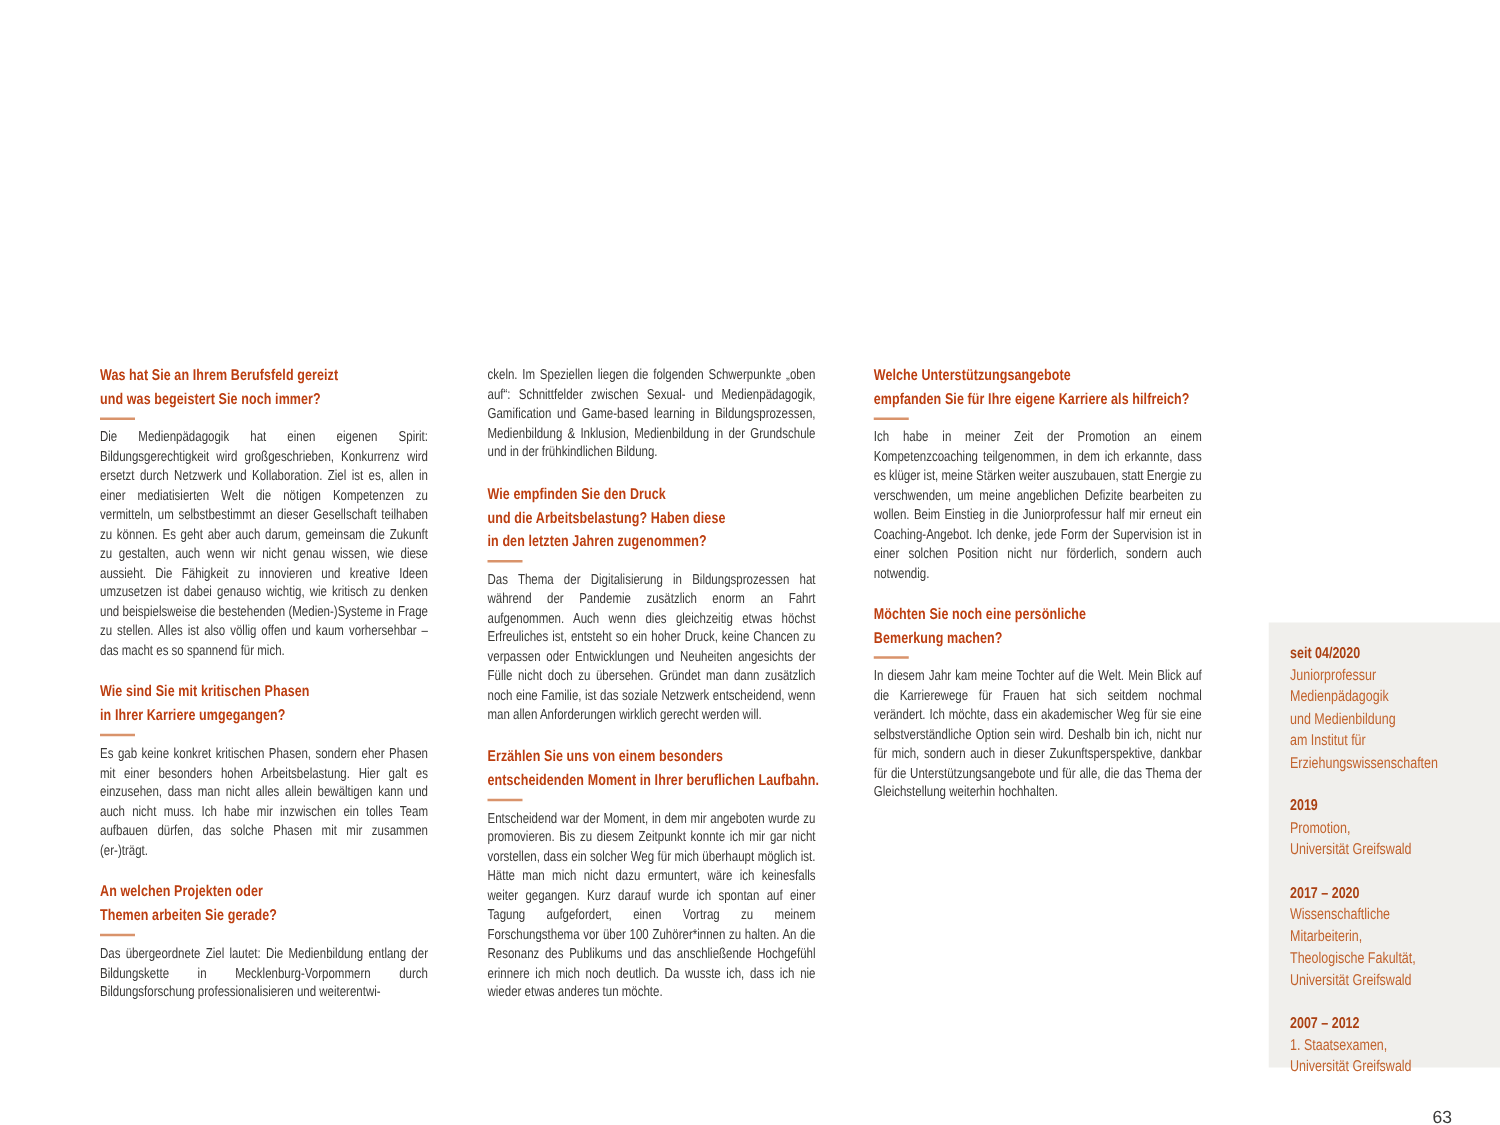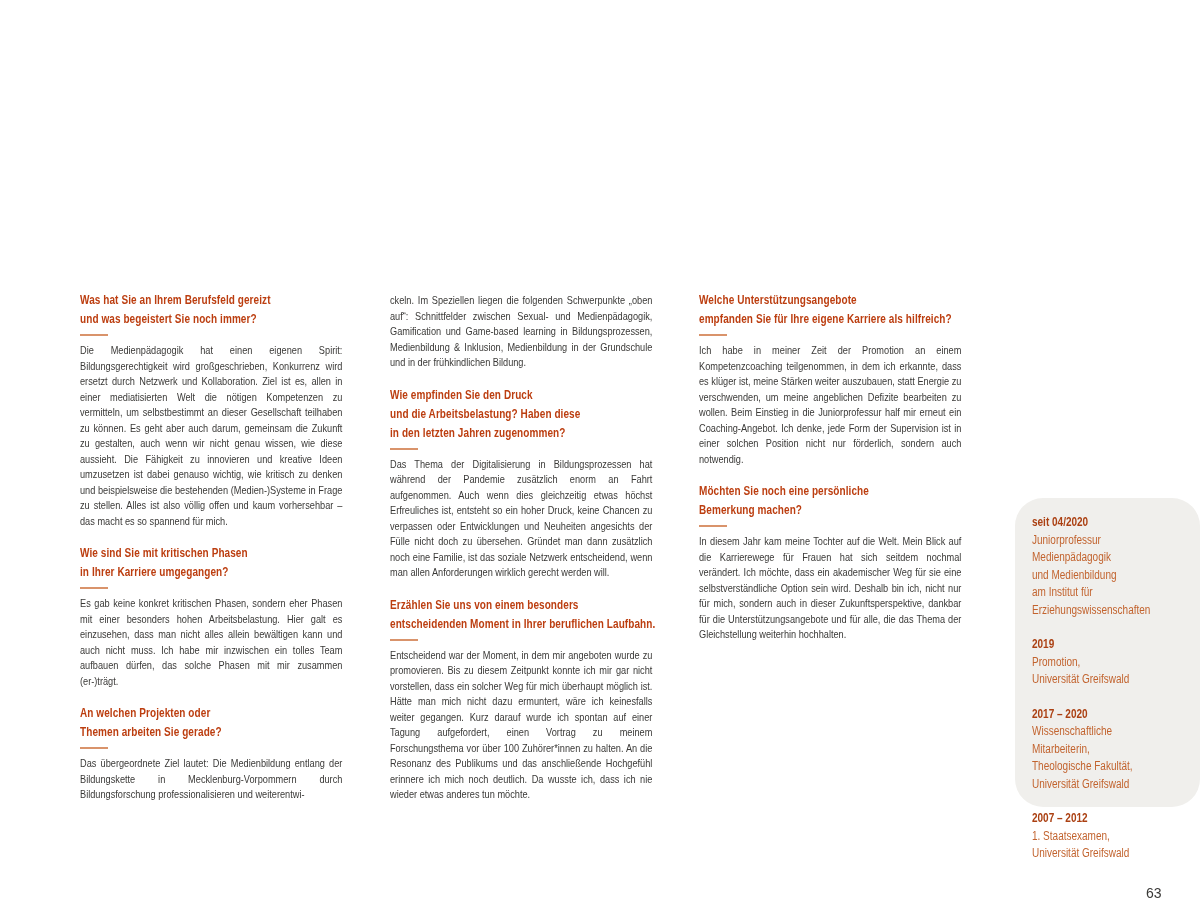--- a/index.html
+++ b/index.html
@@ -33,23 +33,22 @@
   .col > .qa-heading:first-child{margin-top:0;}
   .qa-heading .hl{white-space:nowrap;}
   .rule{width:35px;height:2px;background:var(--c-rule);margin:5px 0 7px 0;}
   .para{
     font-size:11.5px;line-height:15.5px;color:var(--c-body);
     text-align:justify;margin:0;hyphens:auto;-webkit-hyphens:auto;
   }
   .col > .para:first-child{margin-top:2px;}
   
   .sidebar{
-    position:absolute;left:1015px;top:474px;width:185px;height:309px;
+    position:absolute;left:1015px;top:474px;width:185px;height:356px;
     background:var(--c-sidebar-bg);
-    border-radius:28px;
   }
   .sidebar-inner{
     position:absolute;left:17px;top:16px;width:210px;
     transform:scaleX(0.8);transform-origin:0 0;
   }
   .cv-entry + .cv-entry{margin-top:17px;}
   .cv-date{font-weight:700;font-size:12.5px;line-height:17.5px;color:var(--c-date);}
   .cv-line{font-size:12.5px;line-height:17.5px;color:var(--c-sidetext);}
   .page-number{
     position:absolute;left:1146px;top:861px;width:24px;text-align:left;

